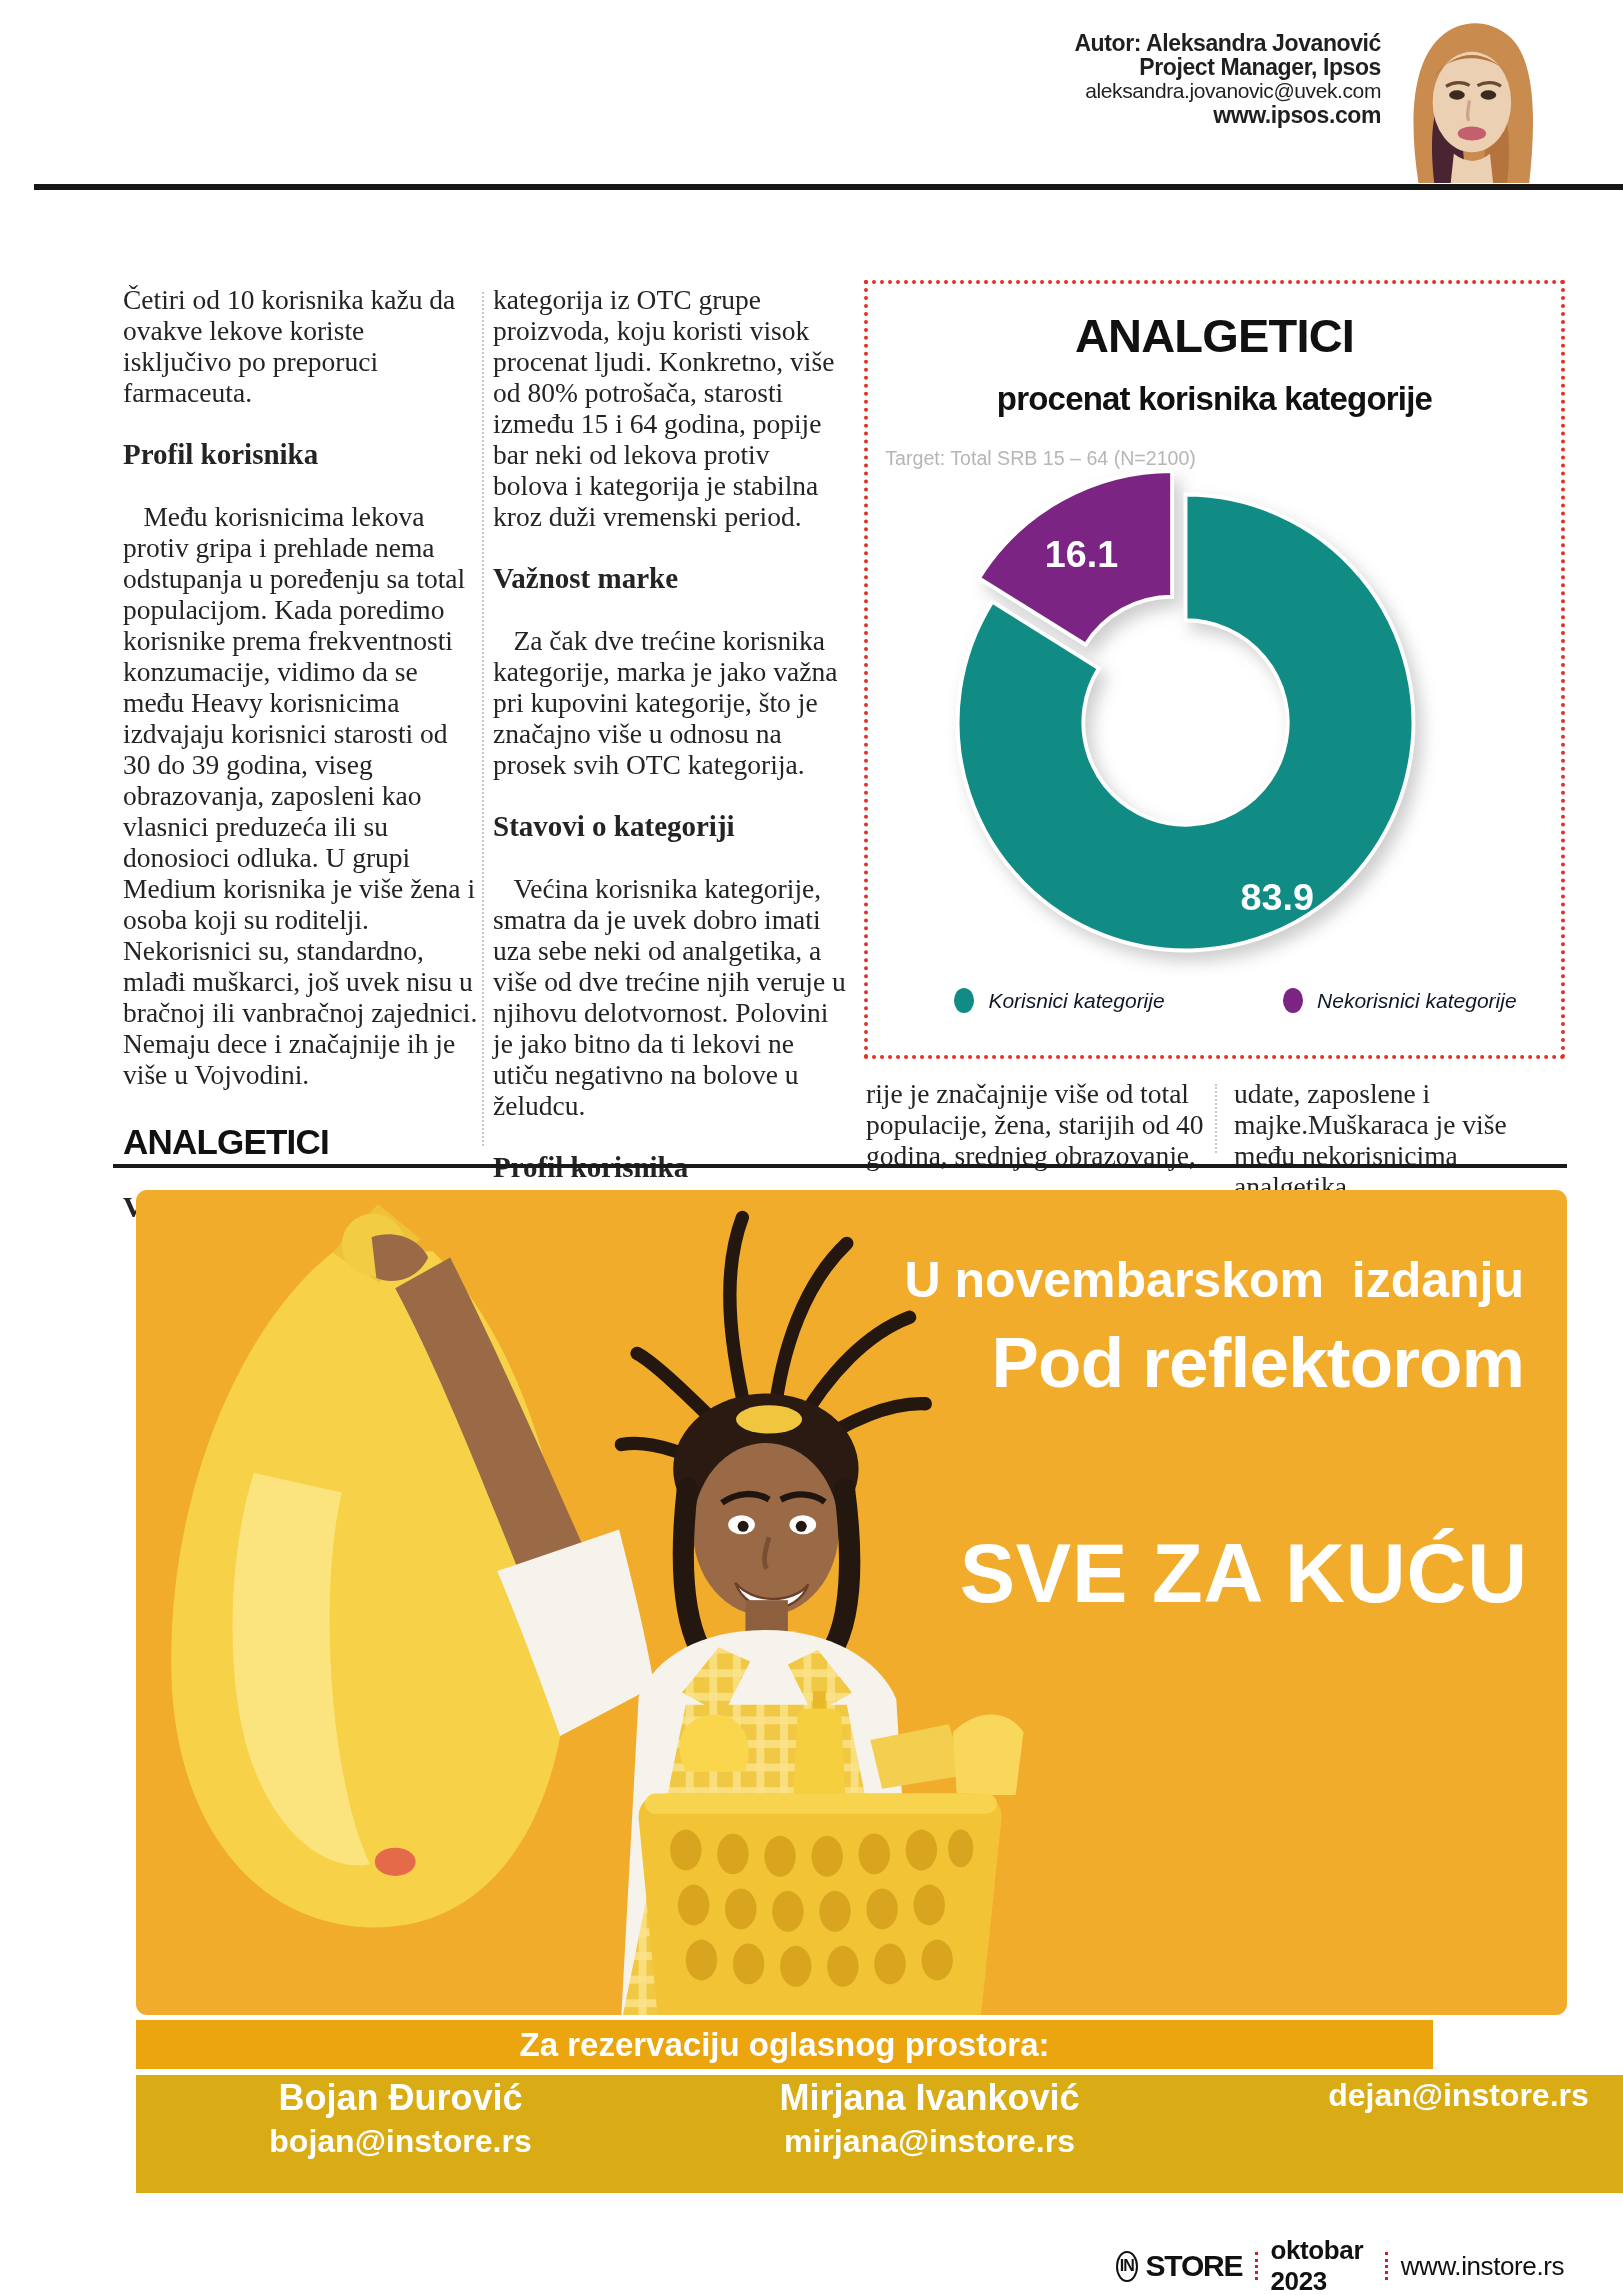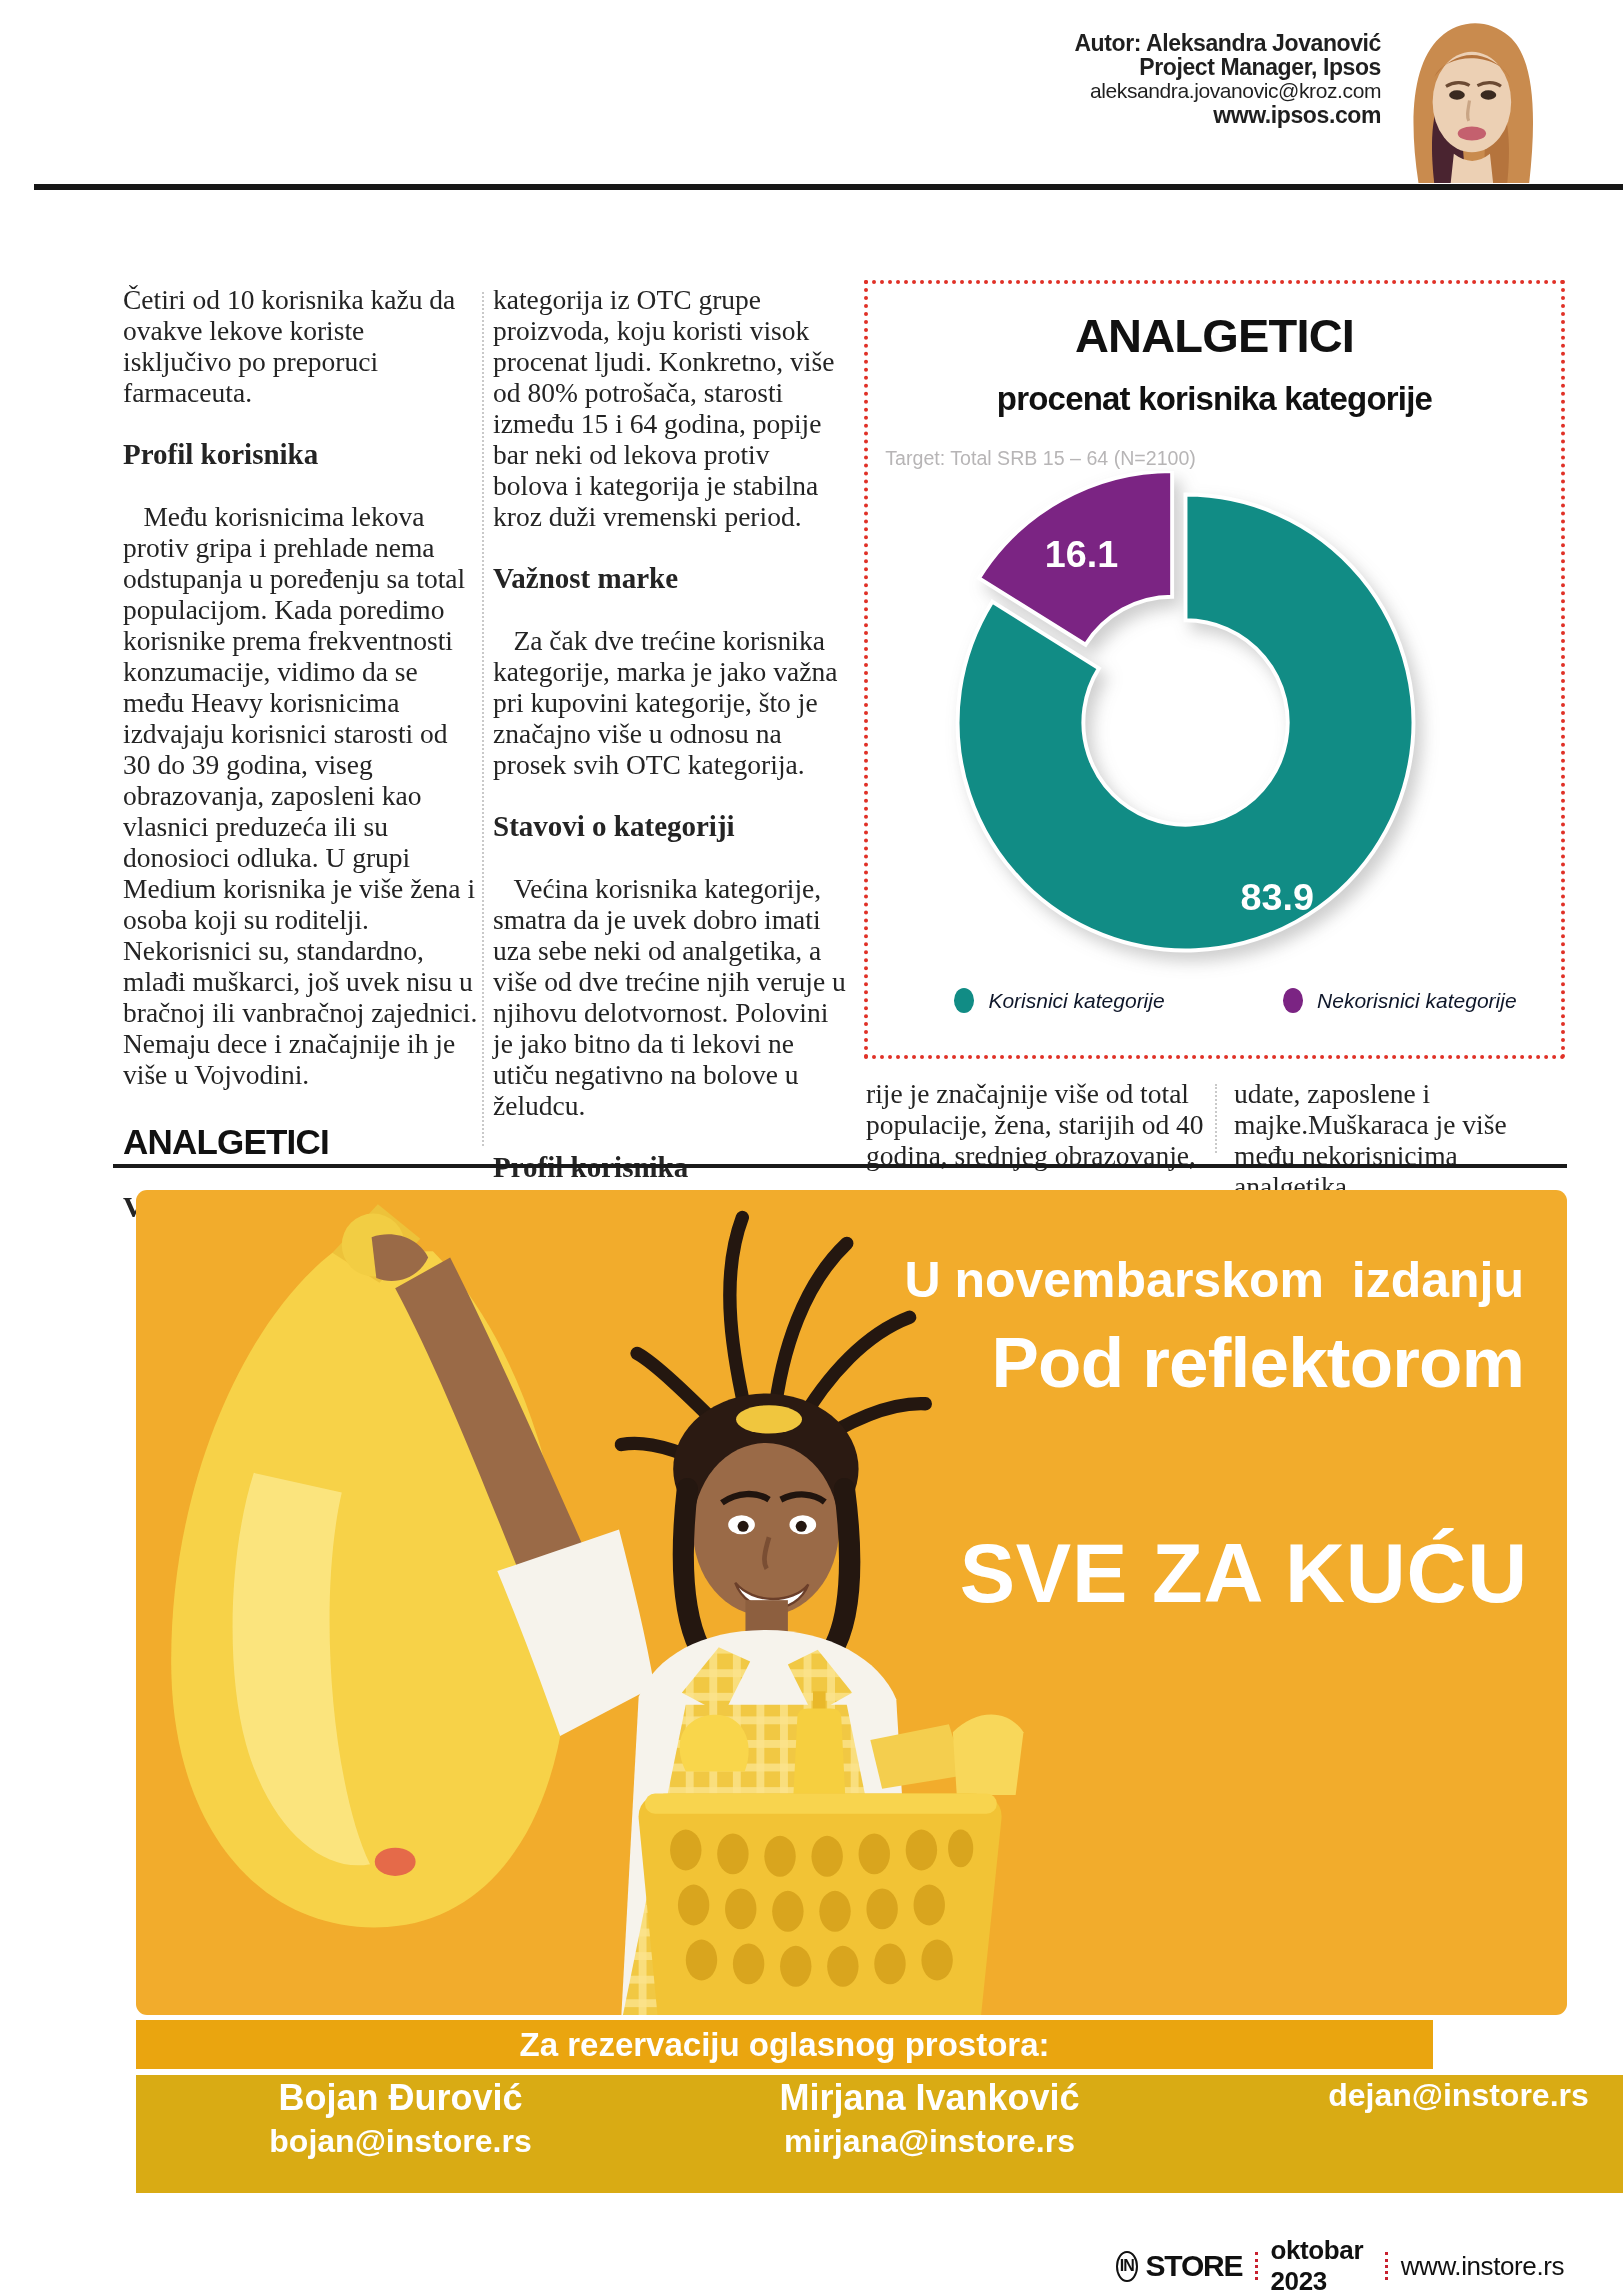--- a/index.html
+++ b/index.html
@@ -78,21 +78,21 @@
   .fpage{font-size:30px;font-weight:800;margin-left:61px;}
 </style>
 </head>
 <body>
 
 <div class="page">
 
   <div class="author-block">
     <div class="b">Autor: Aleksandra Jovanović</div>
     <div class="b">Project Manager, Ipsos</div>
-    <div class="r">aleksandra.jovanovic@kroz.com</div>
+    <div class="r">aleksandra.jovanovic@uvek.com</div>
     <div class="b">www.ipsos.com</div>
   </div>
 
   <div class="portrait">
     <svg viewBox="0 0 205 215" width="161" height="169">
       <path d="M35 215 C22 130 28 62 62 30 C88 6 124 6 150 28 C182 55 186 125 176 215 Z" fill="#c98b4e"></path>
       <path d="M55 215 C50 170 52 140 58 120 L90 150 L95 215 Z" fill="#4a2430"></path>
       <path d="M148 215 C152 175 150 150 146 130 L120 155 L118 215 Z" fill="#b5743d"></path>
       <ellipse cx="103" cy="112" rx="50" ry="64" fill="#ecd0b4"></ellipse>
       <path d="M55 80 C70 48 135 48 152 82 C140 62 120 52 103 52 C85 52 68 62 55 80 Z" fill="#b5743d"></path>

